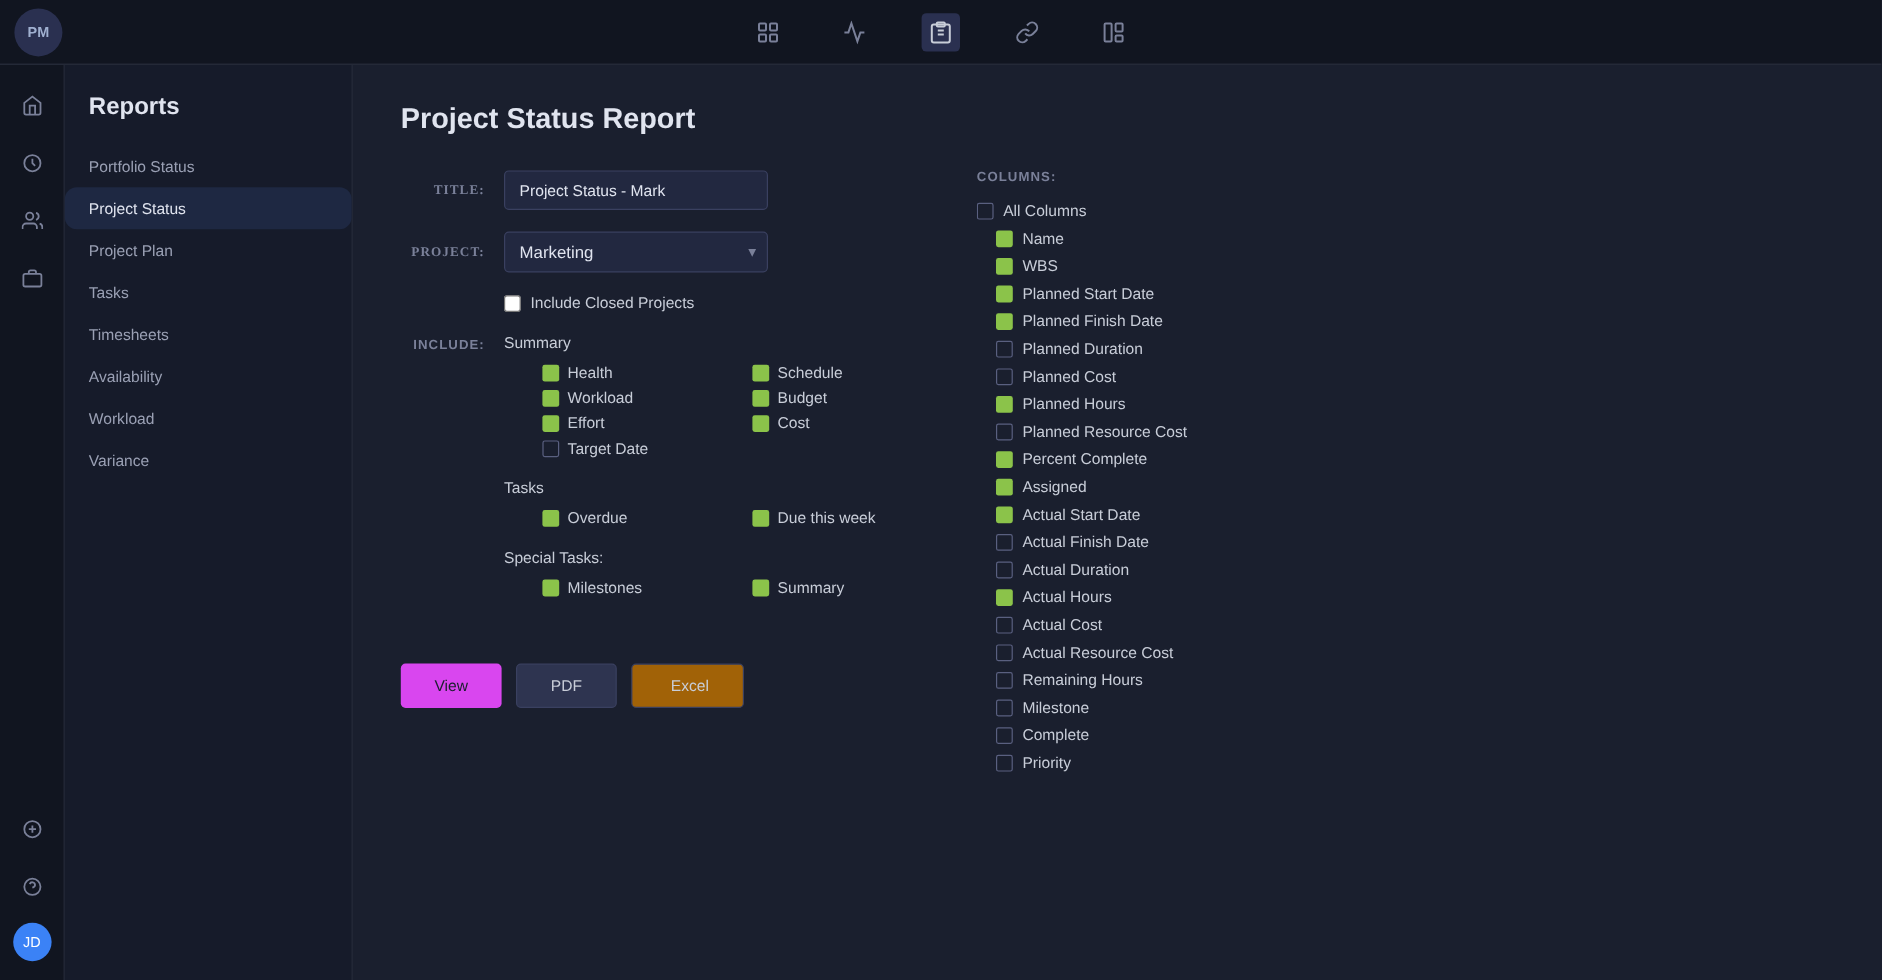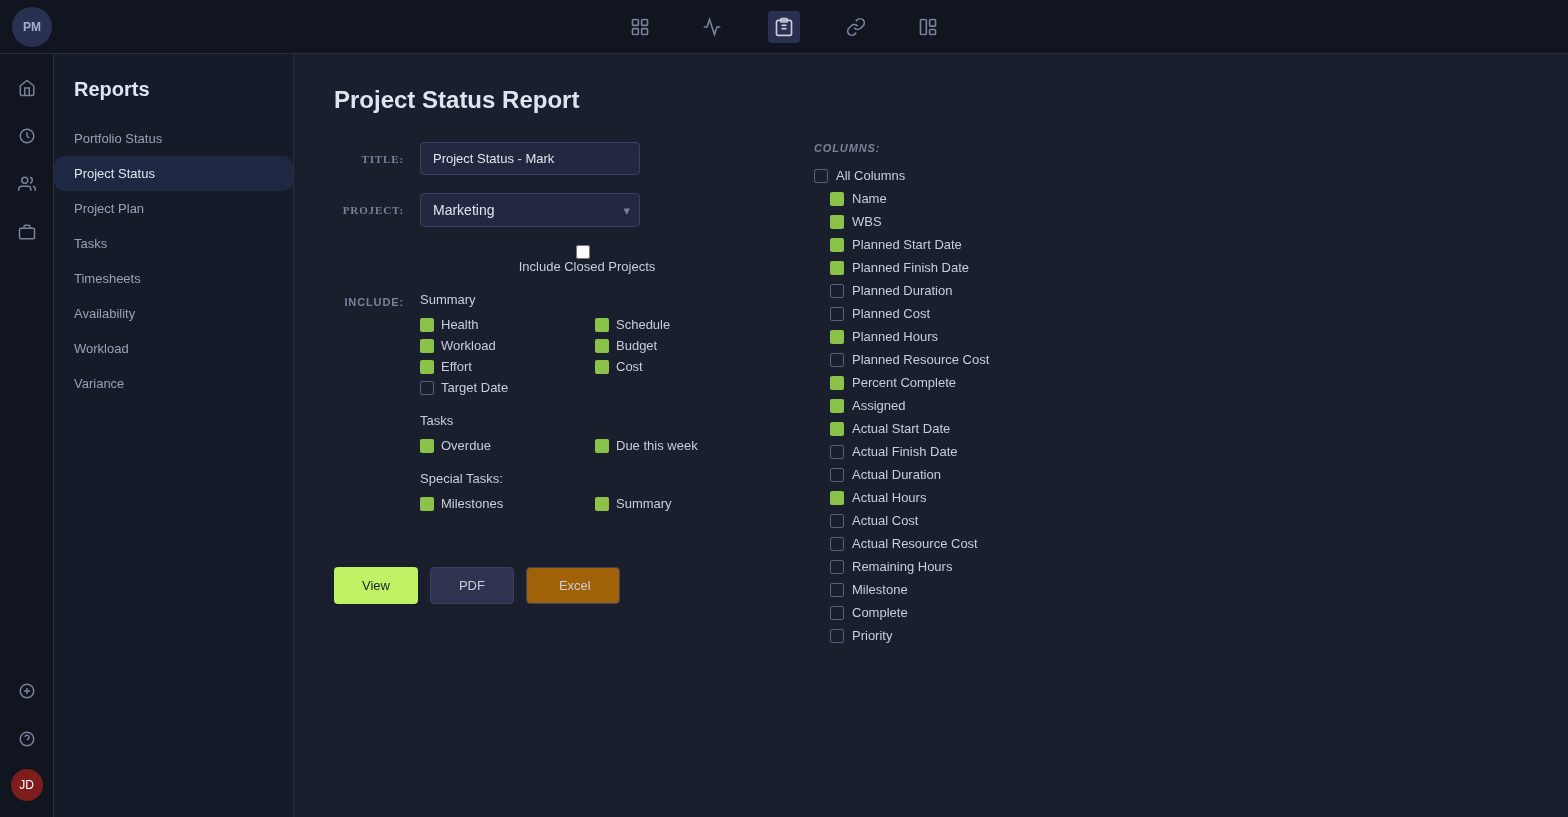--- a/index.html
+++ b/index.html
@@ -79,21 +79,21 @@
       margin-top: auto;
       display: flex;
       flex-direction: column;
       align-items: center;
       gap: 12px;
       padding-bottom: 16px;
     }
     .avatar {
       width: 32px; height: 32px;
       border-radius: 50%;
-      background: #7f1d1d;
+      background: #3b82f6;
       display: flex; align-items: center; justify-content: center;
       font-size: 12px;
       color: white;
     }
 
     
     .sidebar {
       width: 240px;
       background: #161b2a;
       padding: 24px 0;
@@ -188,21 +188,20 @@
       top: 50%;
       transform: translateY(-50%);
       color: #7a8099;
       pointer-events: none;
     }
     .checkbox-row {
       display: flex;
       align-items: center;
       margin-left: 86px;
       margin-bottom: 18px;
-      flex-direction: column;
     }
     .checkbox-row input[type="checkbox"] {
       margin-right: 8px;
       accent-color: #4a90d9;
       width: 14px; height: 14px;
     }
     .include-wrapper {
       display: flex;
       align-items: flex-start;
       gap: 0;
@@ -234,20 +233,21 @@
       grid-template-columns: 1fr 1fr;
       gap: 6px 16px;
       margin-bottom: 18px;
     }
     .check-item {
       display: flex;
       align-items: center;
       gap: 7px;
       font-size: 13px;
       color: #c8cdd8;
+      margin-left: 32px;
     }
     .check-box-green {
       width: 14px; height: 14px;
       background: #8bc34a;
       border-radius: 2px;
       flex-shrink: 0;
     }
     .check-box-empty {
       width: 14px; height: 14px;
       border: 1px solid #5a6080;
@@ -265,21 +265,20 @@
     
     .columns-section {
       flex: 1;
     }
     .columns-label {
       font-size: 11px;
       font-weight: 600;
       letter-spacing: 0.08em;
       color: #7a8099;
       margin-bottom: 14px;
-      font-style: italic;
     }
     .columns-scroll {
       max-height: 520px;
       overflow-y: auto;
       padding-right: 8px;
     }
     .columns-scroll::-webkit-scrollbar {
       width: 6px;
     }
     .columns-scroll::-webkit-scrollbar-track {
@@ -309,21 +308,21 @@
     }
     .btn {
       padding: 10px 28px;
       border-radius: 4px;
       border: none;
       font-size: 13px;
       cursor: pointer;
       font-weight: 500;
     }
     .btn-view {
-      background: #bef264;
+      background: #d946ef;
       color: #1a1f2e;
     }
     .btn-pdf {
       background: #2e3450;
       color: #c8cdd8;
       border: 1px solid #3a4060;
     }
     .btn-excel {
       background: #a16207;
       color: #c8cdd8;

